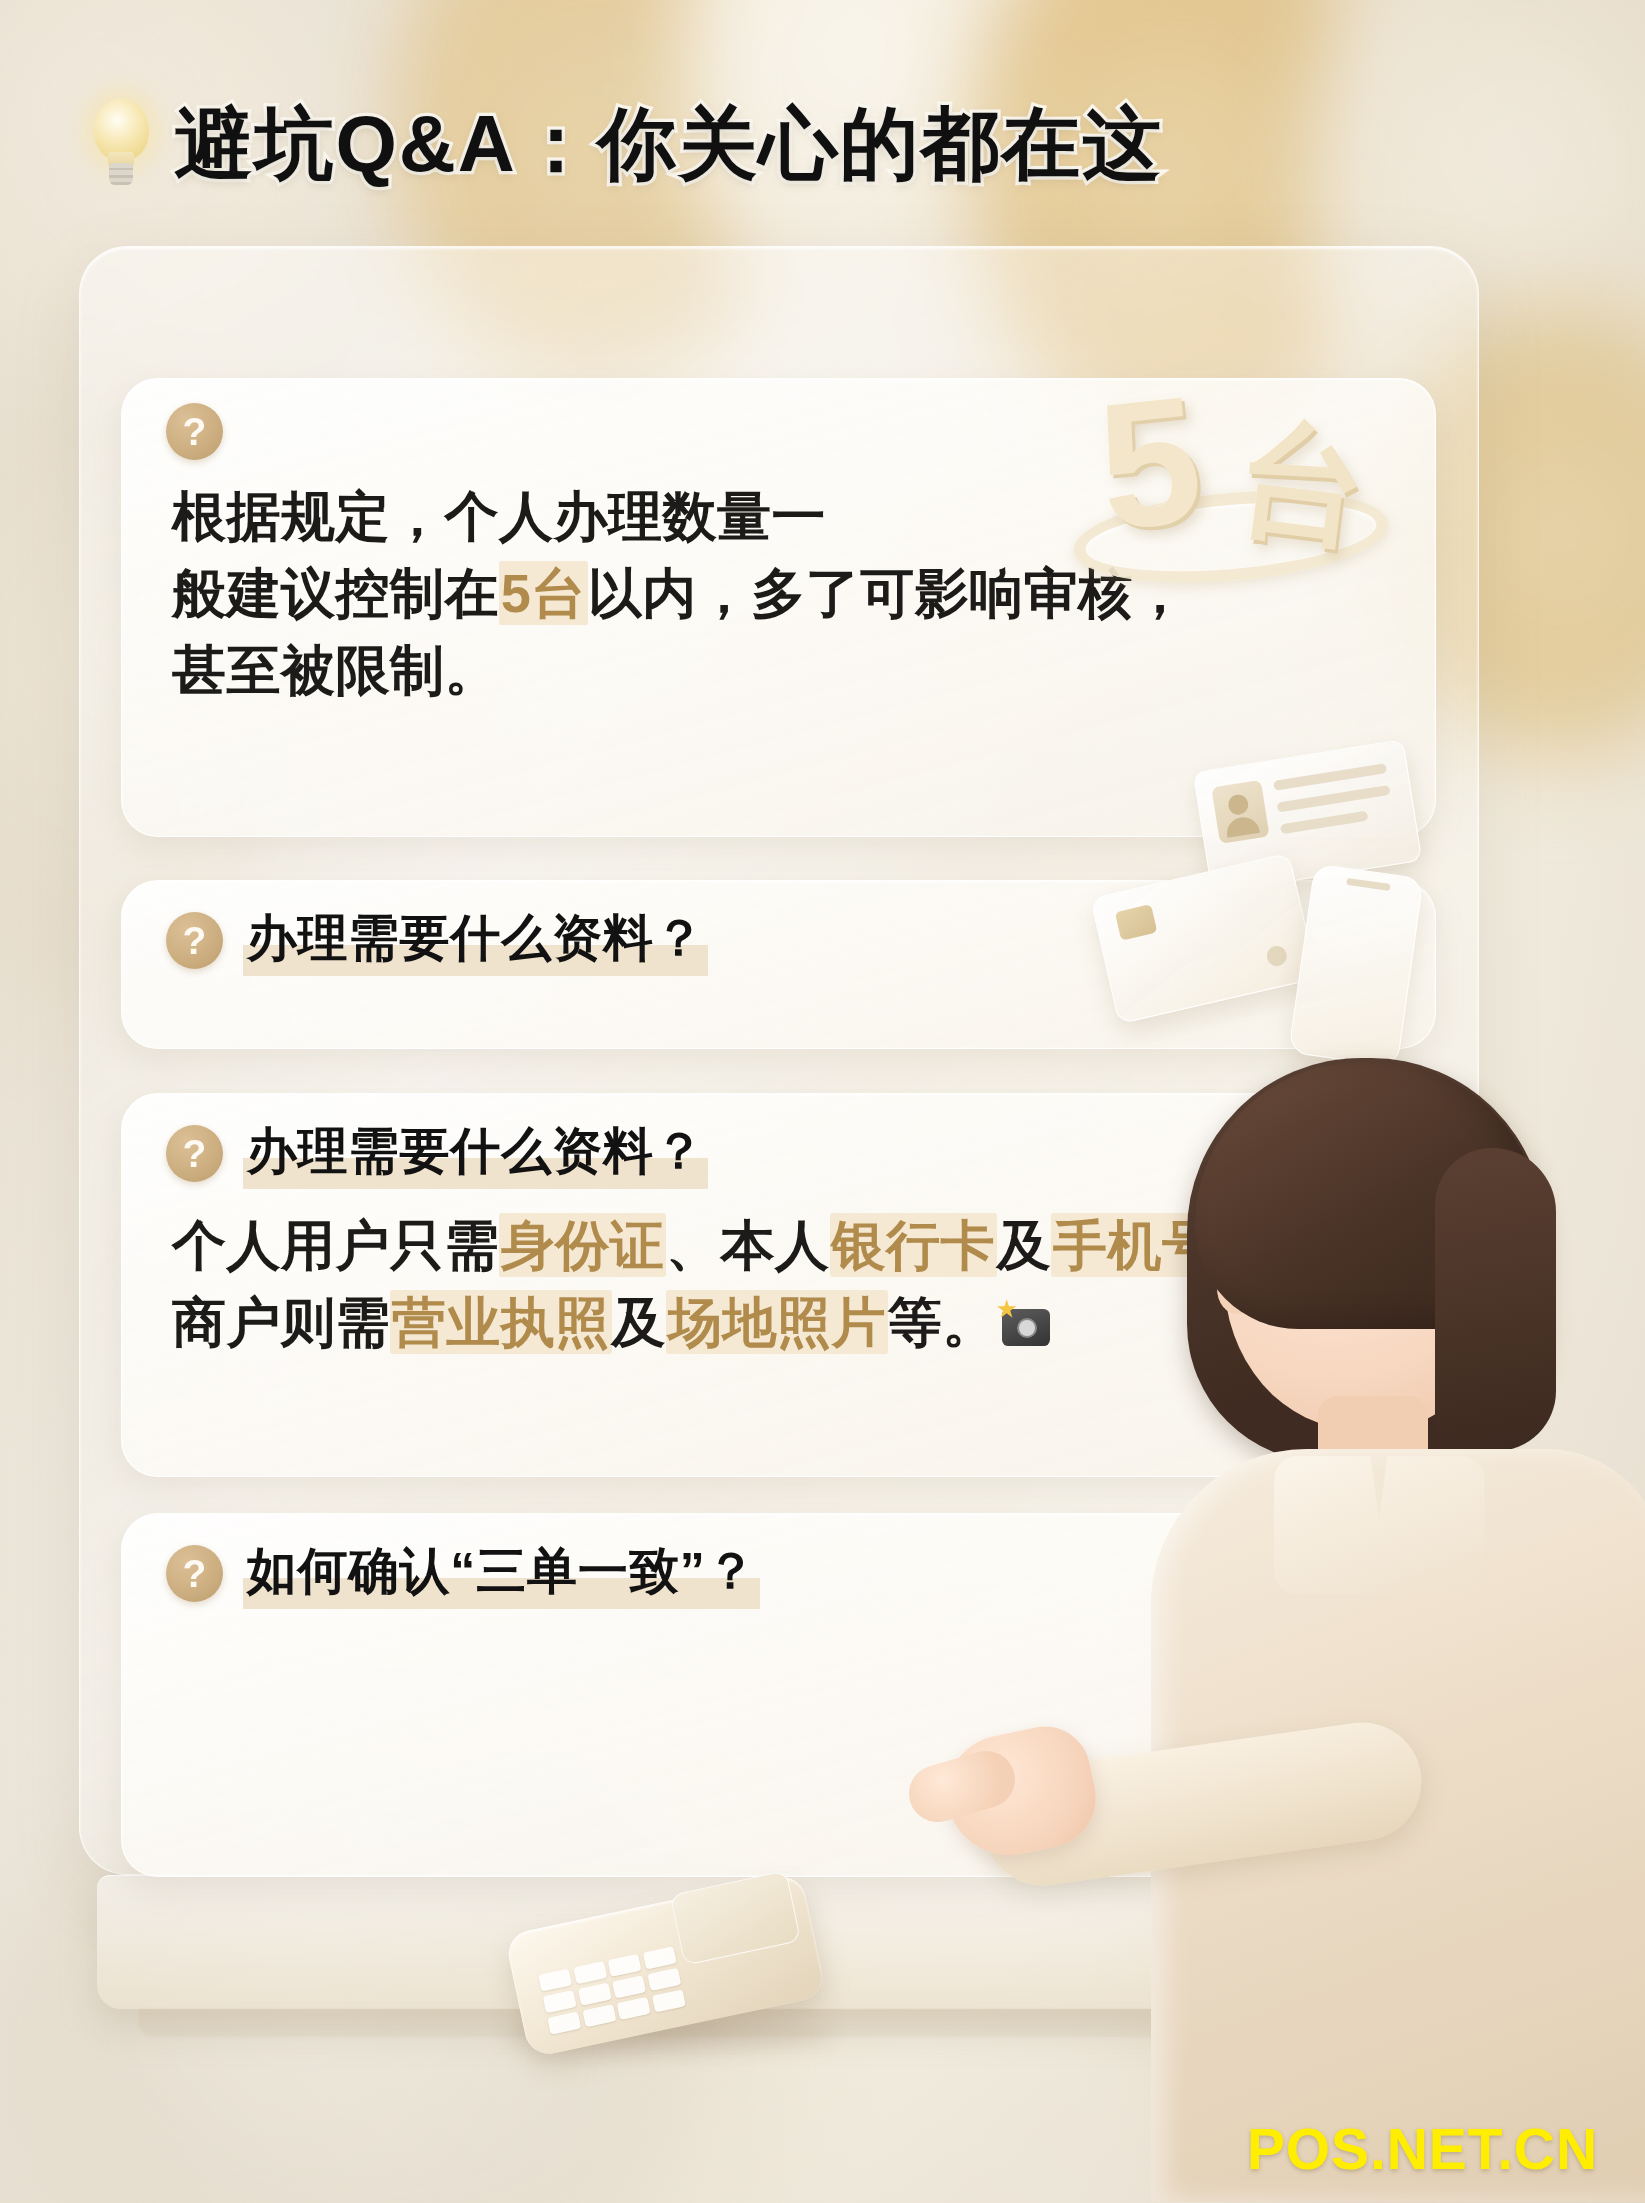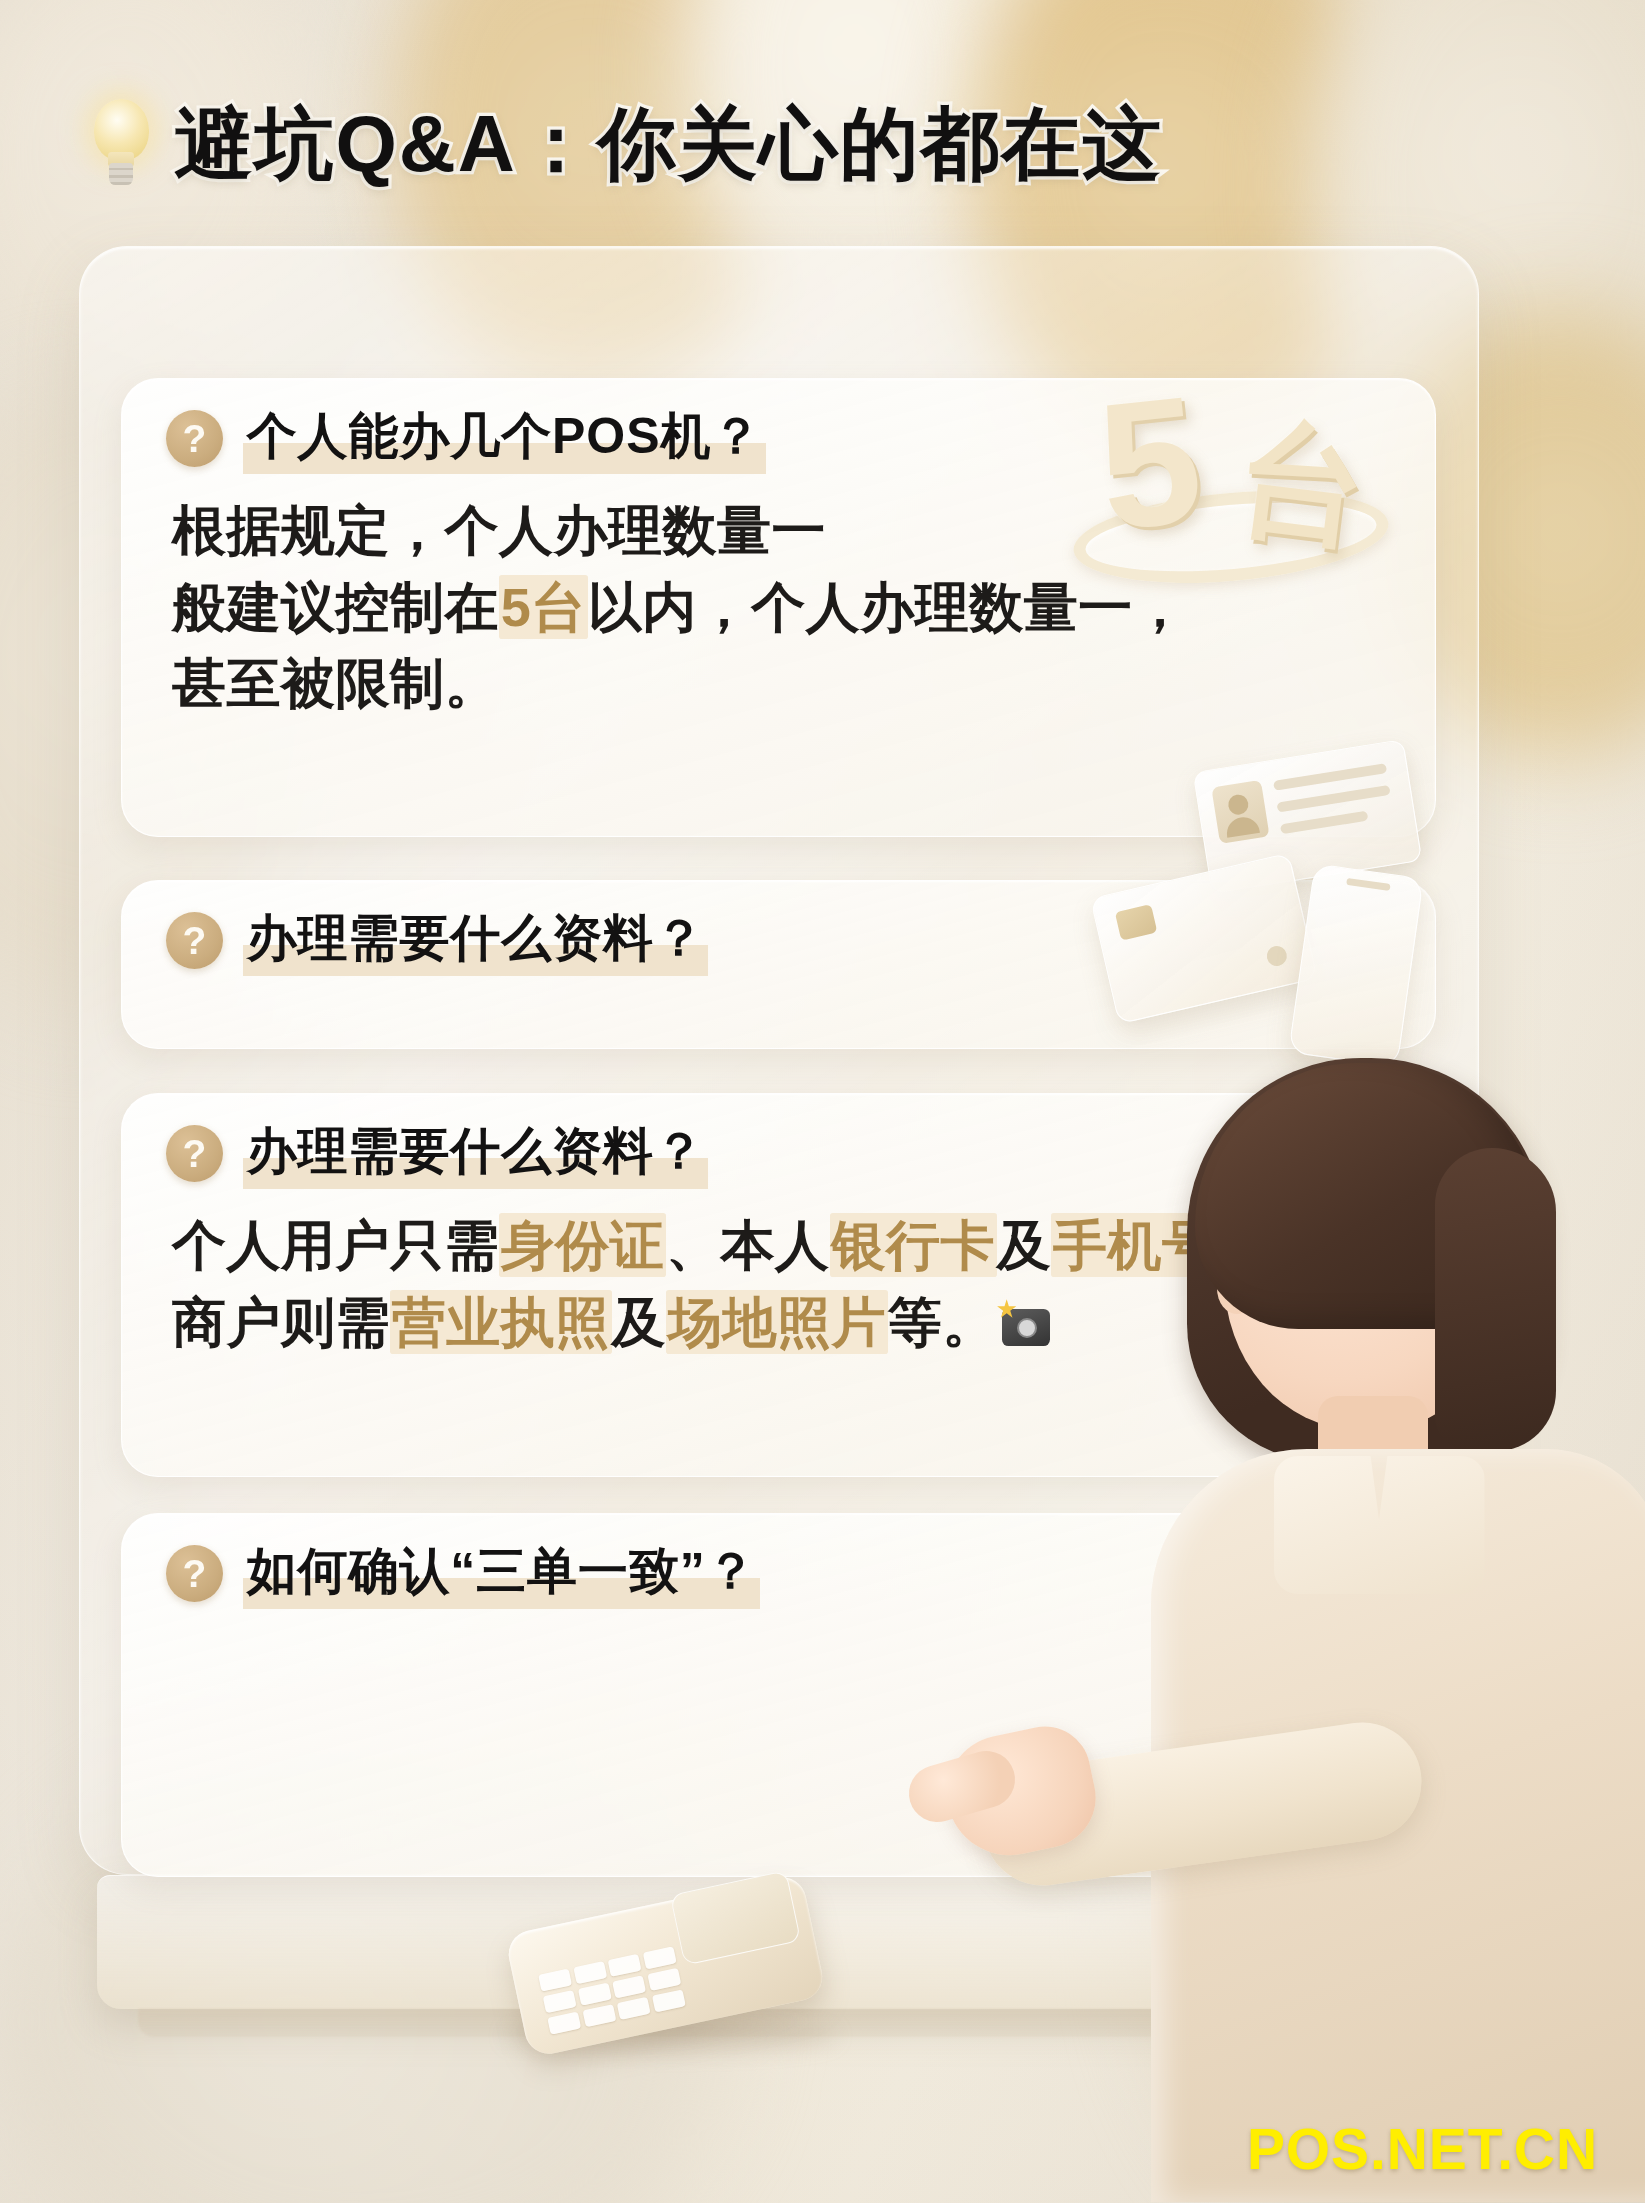--- a/index.html
+++ b/index.html
@@ -319,25 +319,24 @@
   <div class="title-text">避坑Q&amp;A：你关心的都在这</div>
 </div>
 
 <div class="glass-panel"></div>
 <div class="shelf"></div>
 <div class="shelf-front"></div>
 
 <div class="card card-1">
   <div class="q-row">
     <div class="q-badge">?</div>
-    <div class="q-text">个人能办几个POS机？</div>
   </div>
   <div class="a-body">
     <div class="line"><span>根据规定，个人办理数量一</span></div>
-    <div class="line"><span>般建议控制在</span><span class="hl">5台</span><span>以内，个人办理数量一，</span></div>
+    <div class="line"><span>般建议控制在</span><span class="hl">5台</span><span>以内，多了可影响审核，</span></div>
     <div class="line"><span>甚至被限制。</span></div>
   </div>
 </div>
 
 <div class="deco-5tai">
   <div class="ring"></div>
   <div class="g5">5</div>
   <div class="gtai">台</div>
 </div>
 

